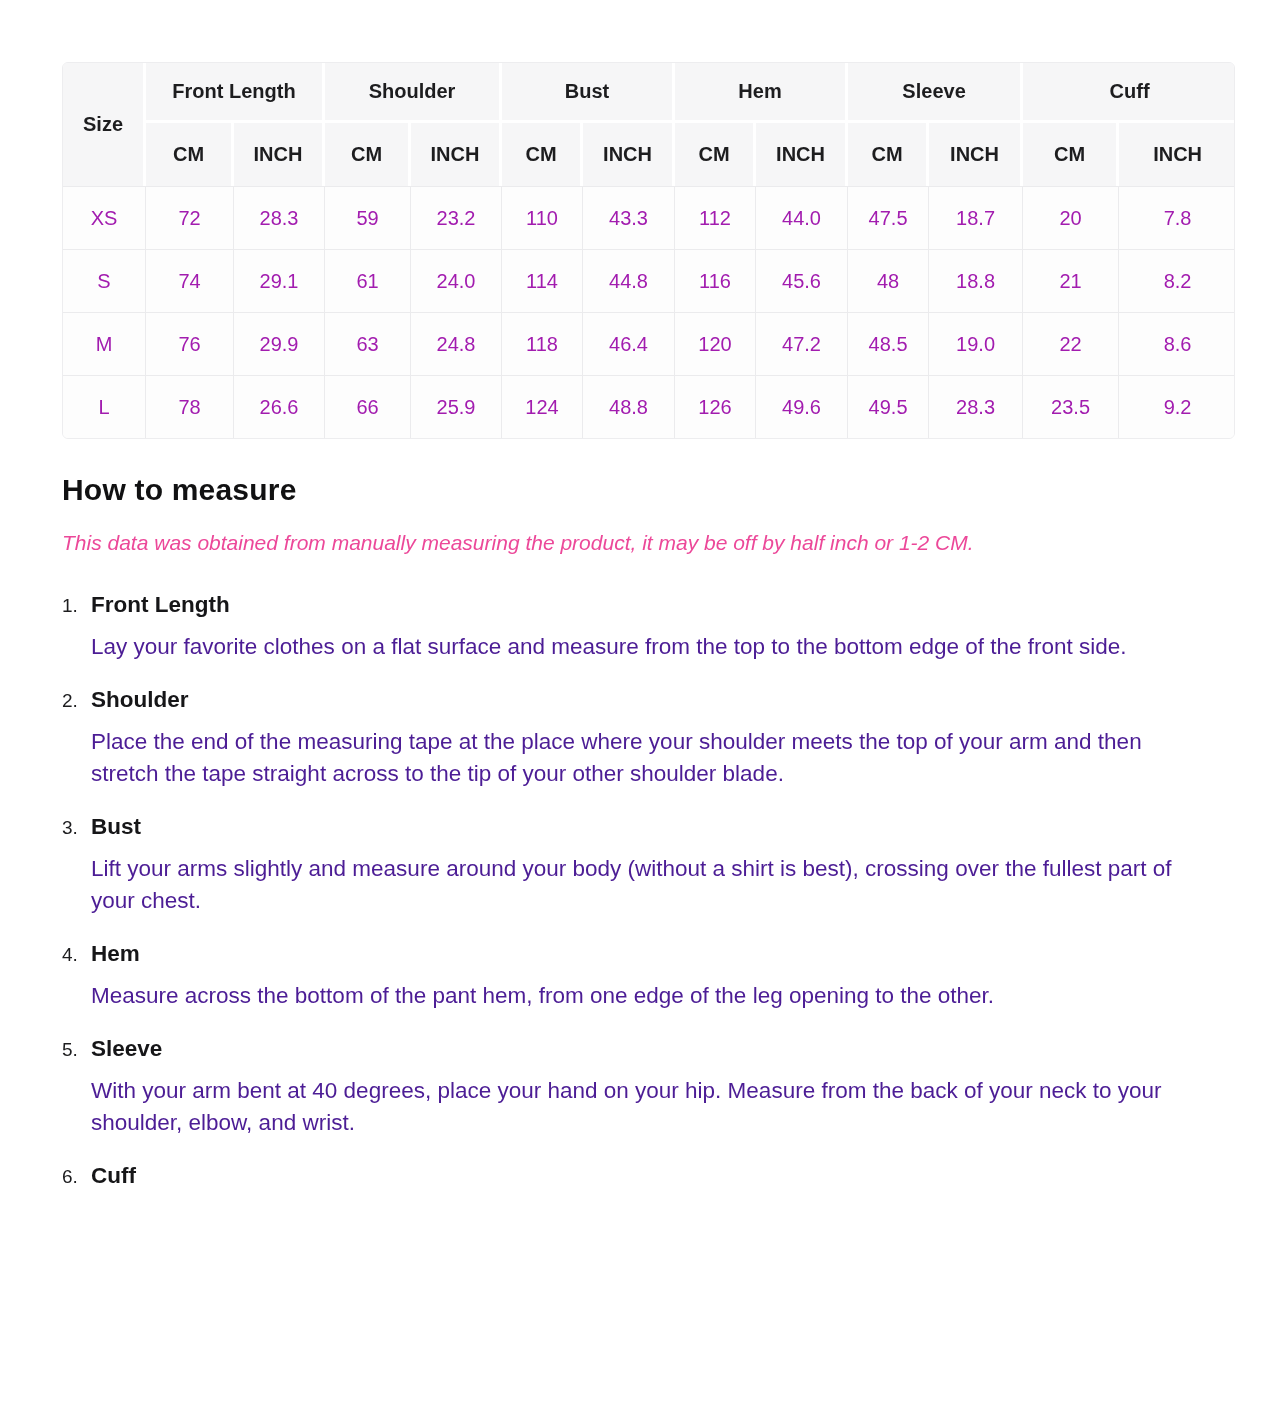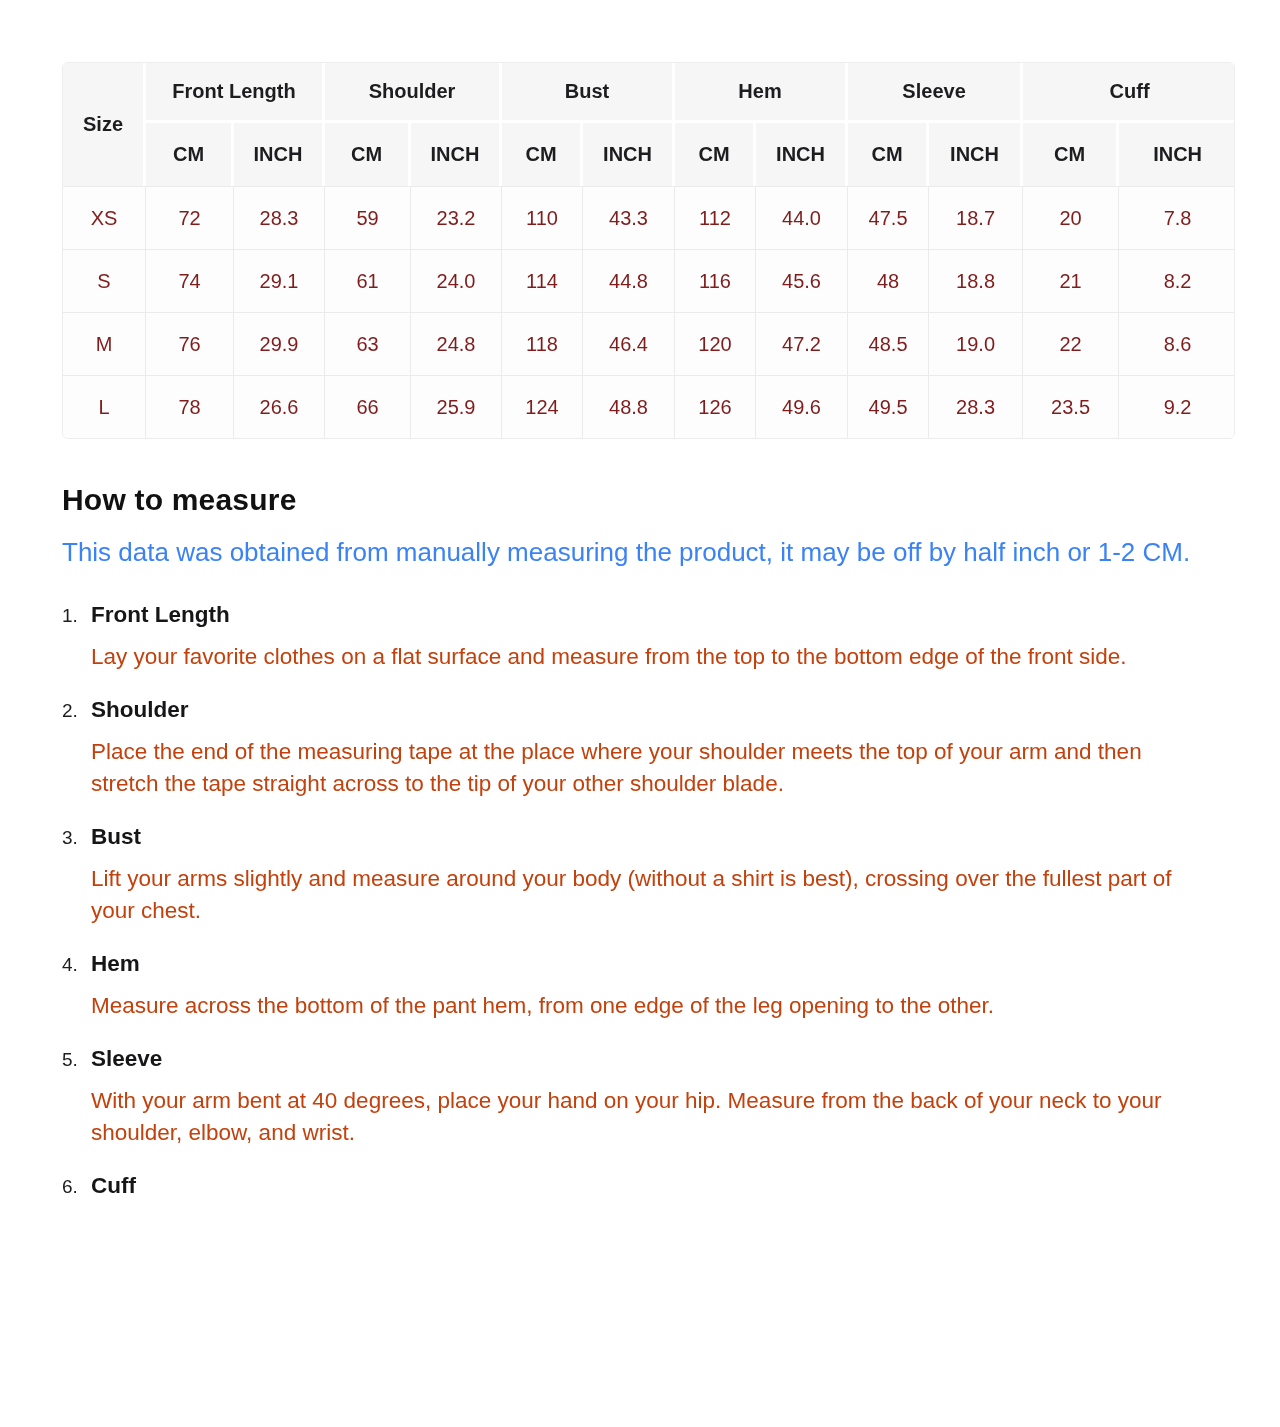--- a/index.html
+++ b/index.html
@@ -39,44 +39,45 @@
     border-bottom: 3px solid #ffffff;
     padding: 0;
   }
   table.size-table th.last-col { border-right: none; }
   table.size-table th.corner { border-bottom: none; }
   table.size-table tr.group-row th { height: 60px; }
   table.size-table tr.unit-row th { height: 63px; border-bottom: none; }
   table.size-table td {
     background: #fdfdfd;
     font-size: 20px;
-    color: #7f1d1d;
+    color: #a21caf;
     text-align: center;
     vertical-align: middle;
     height: 63px;
     border-right: 1px solid #ebebed;
     border-top: 1px solid #ebebed;
     padding: 0;
   }
   table.size-table td.last-col { border-right: none; }
 
   
-  .howto { margin-top: 44px; max-width: 1150px; }
+  .howto { margin-top: 34px; max-width: 1150px; }
   .howto-title {
     font-size: 30px;
     font-weight: 700;
     color: #111112;
     margin: 0 0 20px 0;
     letter-spacing: 0.2px;
   }
   .howto-intro {
-    font-size: 26px;
+    font-size: 21px;
     line-height: 31px;
     margin: 0 0 34px 0;
-    color: #3b82f6;
+    color: #ec4899;
+    font-style: italic;
   }
   ol.steps {
     list-style: none;
     margin: 0;
     padding: 0;
   }
   ol.steps li {
     position: relative;
     padding-left: 29px;
     margin: 0;
@@ -90,21 +91,21 @@
   }
   .step-term {
     font-size: 22.5px;
     font-weight: 700;
     color: #161618;
     margin: 0;
   }
   .step-desc {
     font-size: 22.5px;
     line-height: 32px;
-    color: #c2410c;
+    color: #4c1d95;
     margin: 13px 0 24px 0;
   }
 </style>
 </head>
 <body>
 
 <div class="page">
 
   <div class="table-wrap">
     <table class="size-table">

